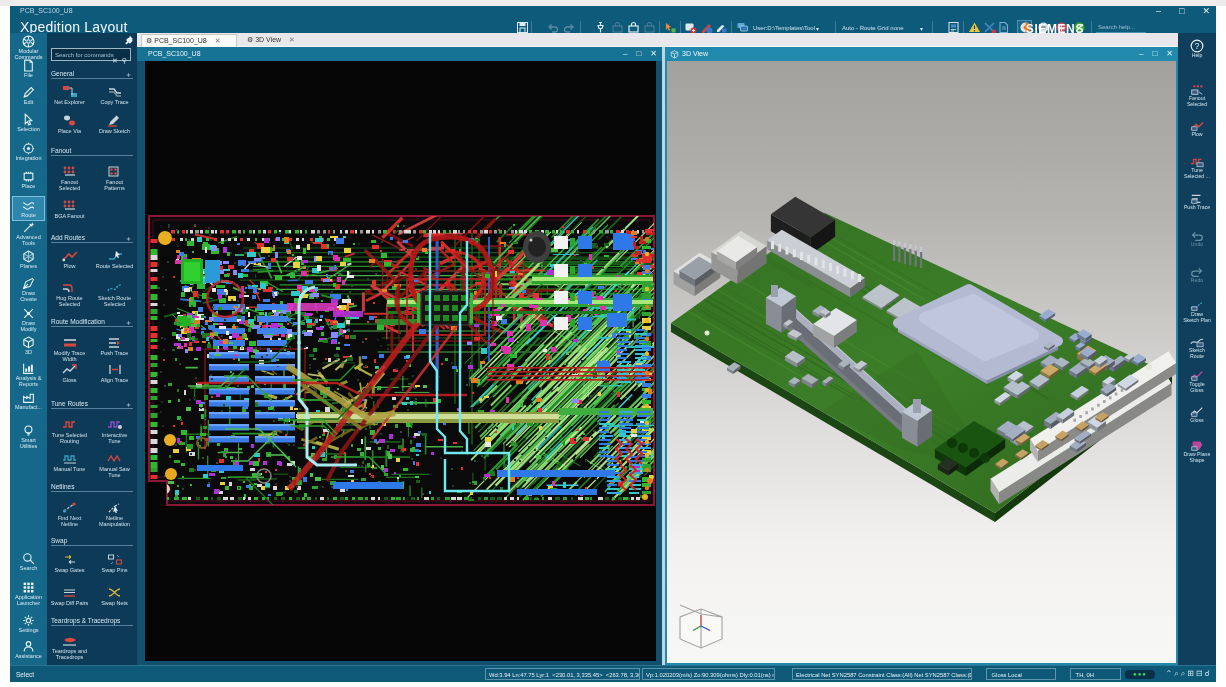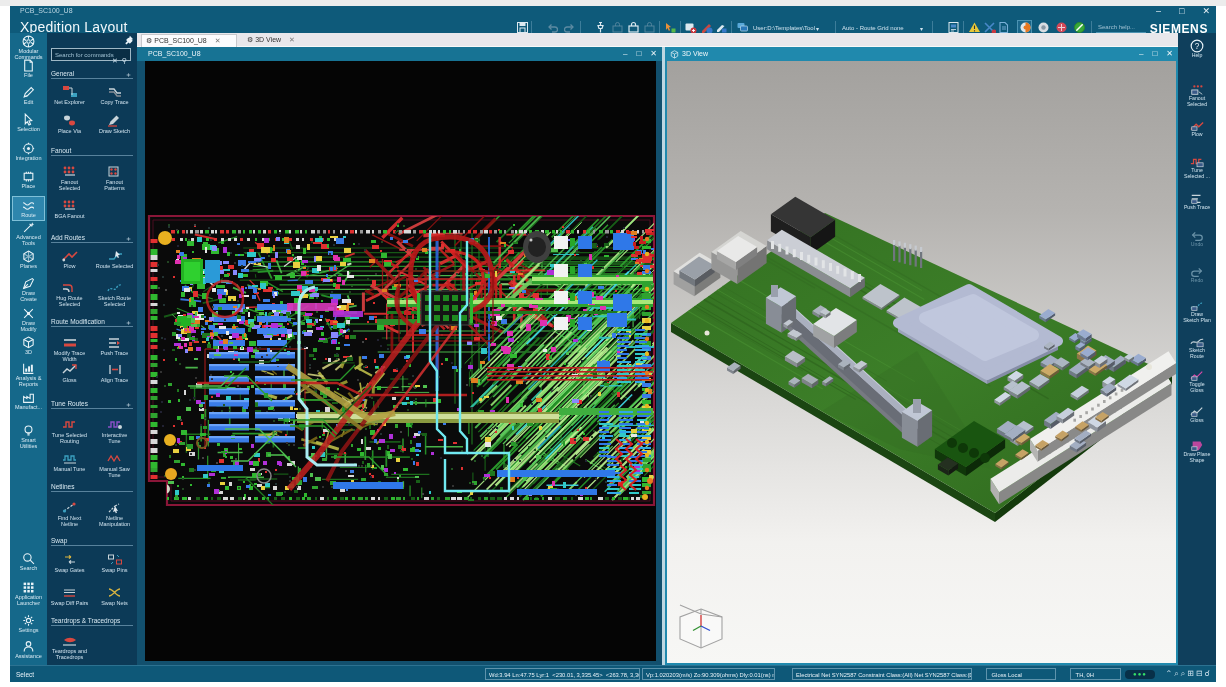--- a/index.html
+++ b/index.html
@@ -6,21 +6,21 @@
 html,body { width:1226px; height:687px; overflow:hidden; background:#fff; }
 body { font-family:"Liberation Sans", sans-serif; }
 #page { position:relative; width:1226px; height:687px; background:#ffffff; }
 #topstrip { position:absolute; left:0; top:0; width:1226px; height:6px; background:#ececec; }
 #app { position:absolute; left:10px; top:6px; width:1206px; height:676px; background:#0e5a7a; }
 
 #tbar1 { position:absolute; left:0; top:0; width:1206px; height:11px; }
 #tbar1 .t { position:absolute; left:10px; top:1px; font-size:7px; color:#bcd6e2; }
 .winctl { position:absolute; top:0; right:6px; display:flex; gap:18px; color:#e8f2f7; font-size:9px; }
 
-#menurow { position:absolute; left:0; top:11px; width:1206px; height:22px; }
+#menurow { position:absolute; left:0; top:11px; width:1082px; height:22px; }
 #menurow .title { position:absolute; left:10px; top:2px; font-size:14px; color:#f2f8fb; letter-spacing:0.2px; }
 #siemens { position:absolute; right:8px; top:5px; font-size:12px; font-weight:bold; color:#ffffff; letter-spacing:0.6px; }
 
 #leftrail { position:absolute; left:0; top:27px; width:37px; height:632px; background:#15688a; }
 #panel { position:absolute; left:37px; top:27px; width:90px; height:632px; background:#0c3a57; }
 #main { position:absolute; left:127px; top:27px; width:1041px; height:632px; background:#0e5a7a; }
 #tabbar { position:absolute; left:0; top:0; width:1041px; height:14px; background:#e8e7eb; border-bottom:1px solid #f8f8f8; }
 .tab { position:absolute; top:1px; height:13px; font-size:7px; color:#333; padding:2px 5px 0 4px; }
 .tab.active { background:#fbfbfd; border:1px solid #c8c8cc; border-bottom:none; }
 .tab .tx { color:#777; margin-left:6px; font-size:7px; }

